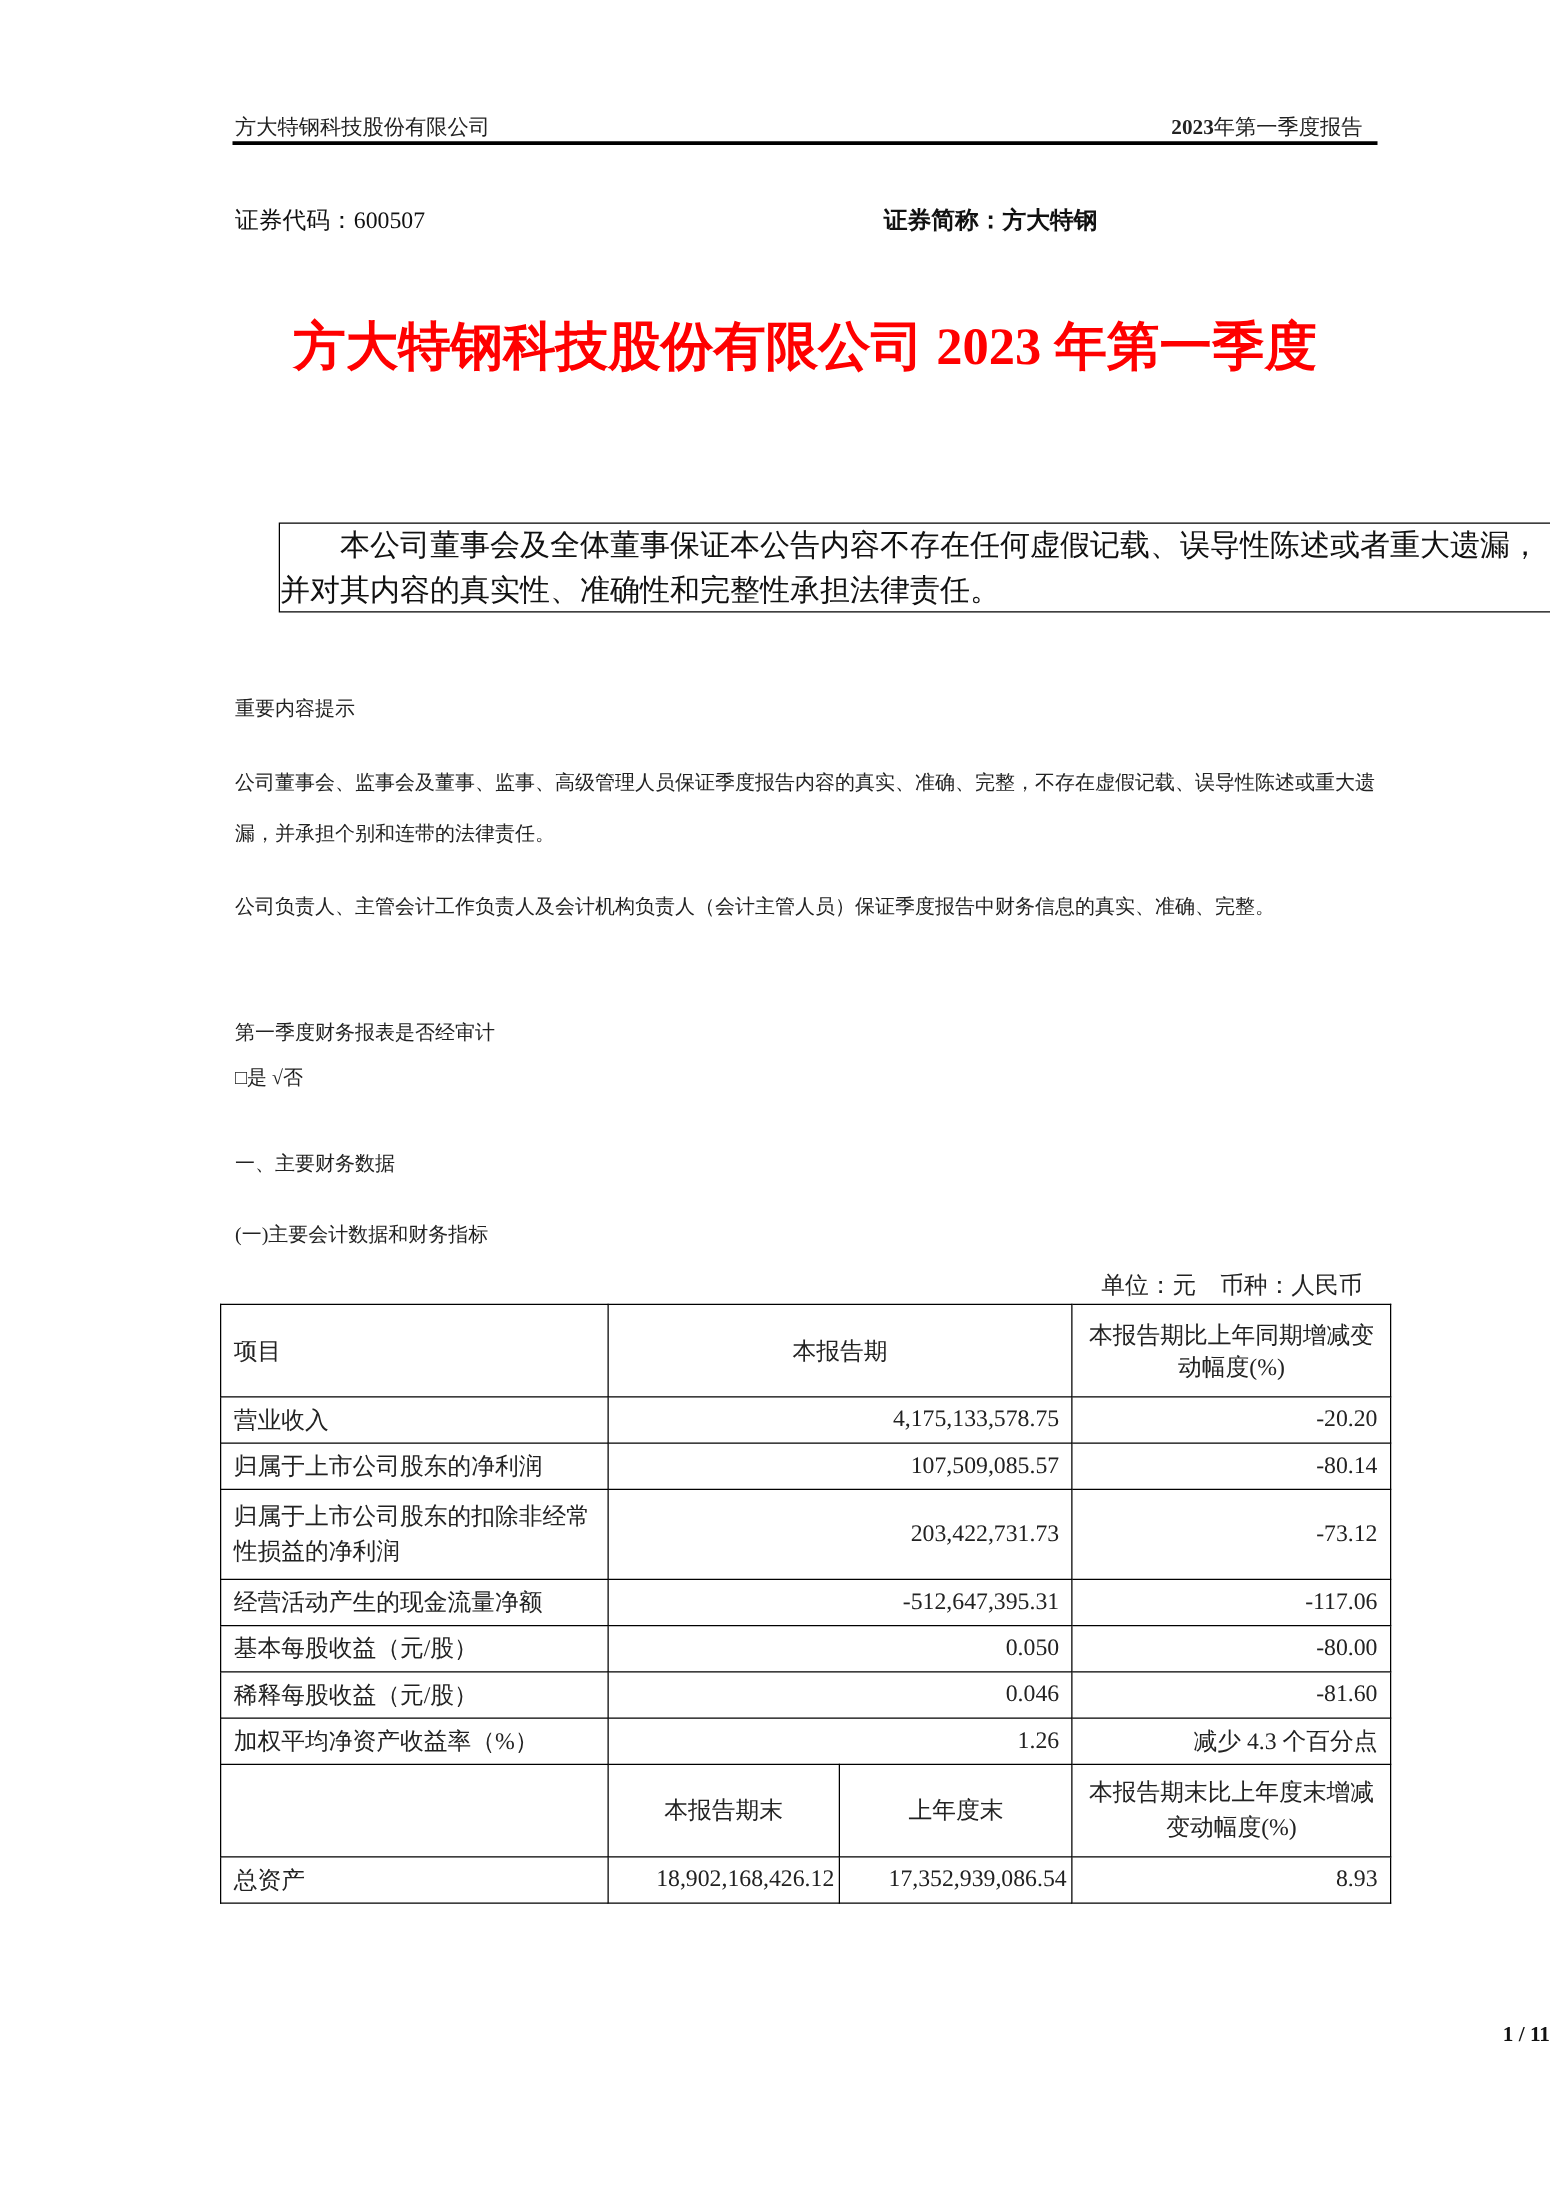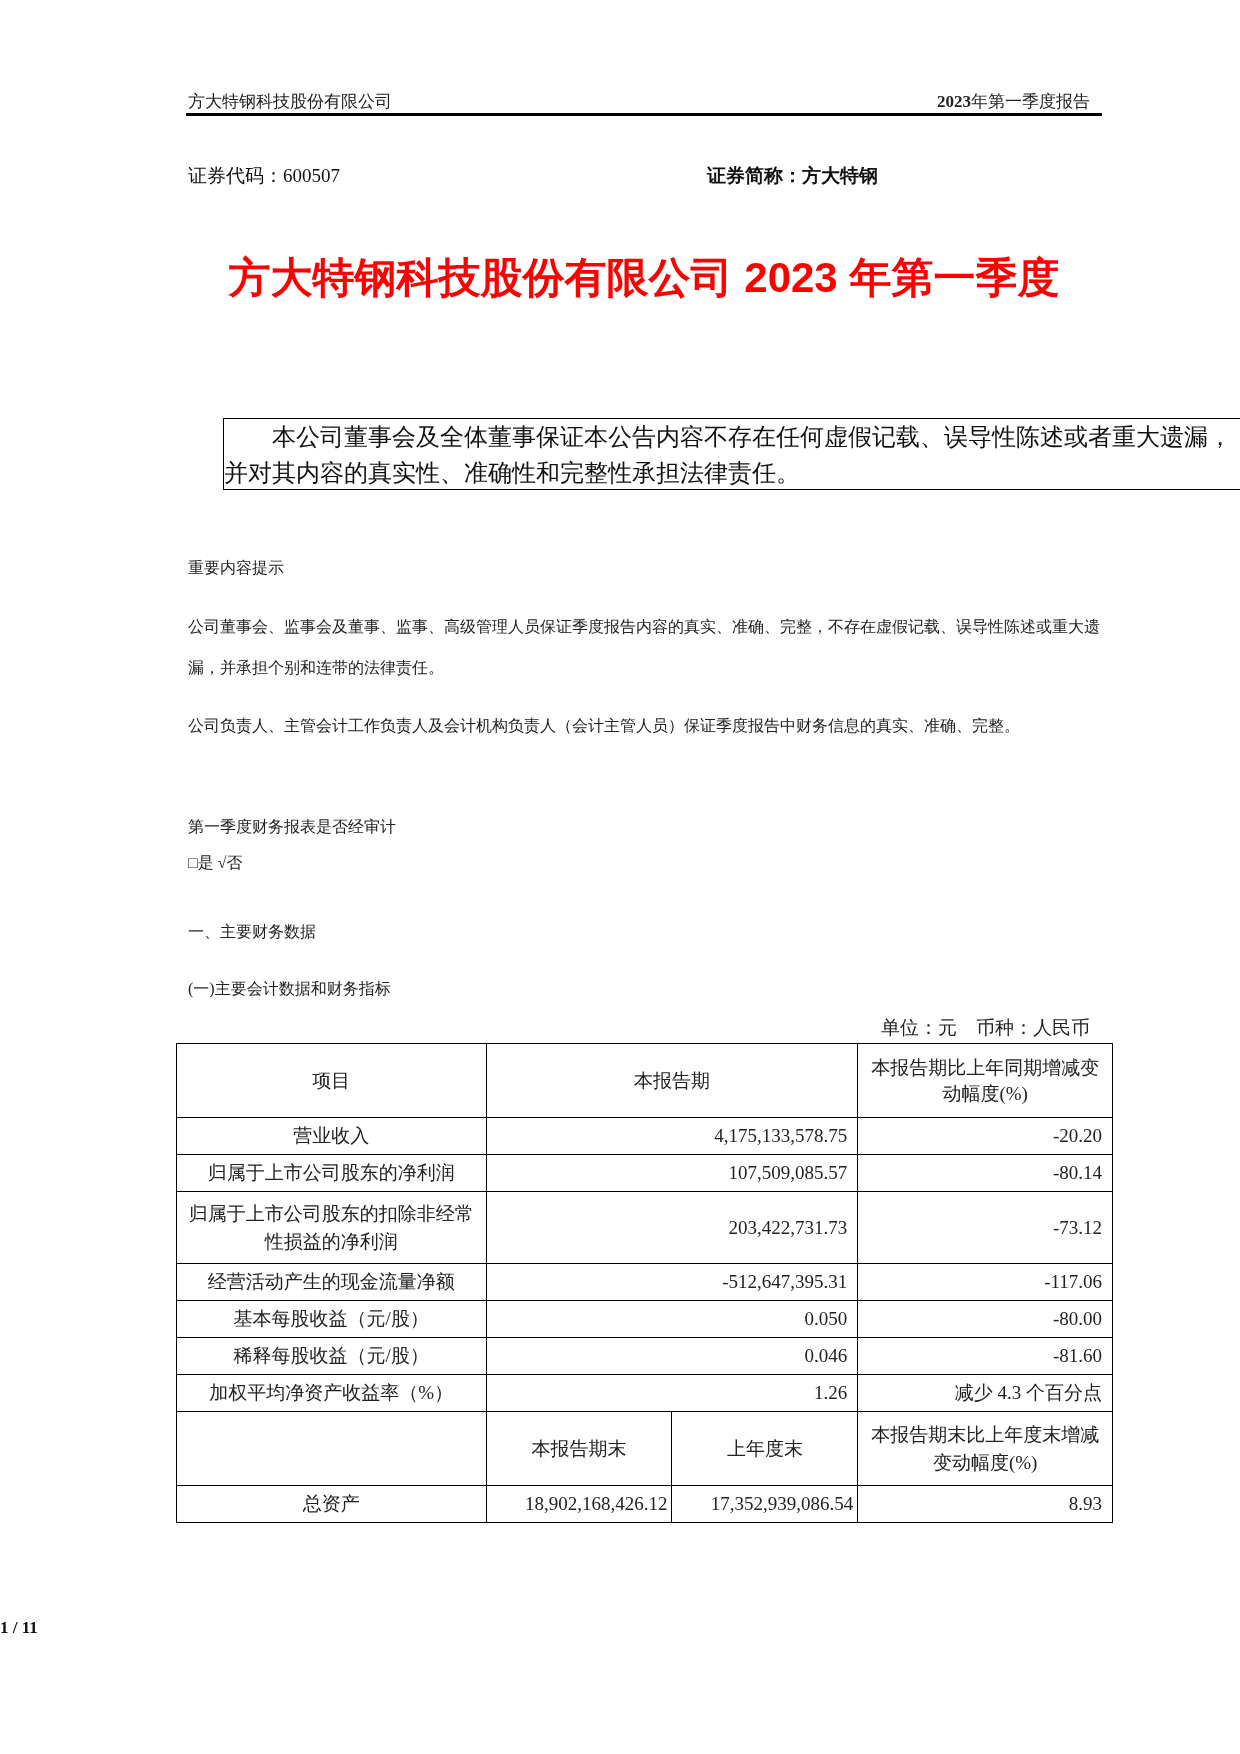--- a/index.html
+++ b/index.html
@@ -10,21 +10,21 @@
   .abs { position: absolute; }
   .hdr-left { left: 188px; top: 90px; font-size: 17px; color: #222; }
   .hdr-right { right: 150px; top: 90px; font-size: 17px; color: #222; }
   .hdr-right b { font-weight: bold; }
   .hdr-rule { left: 186px; top: 113px; width: 916px; height: 0; border-top: 3px solid #000; }
   .code-left { left: 188px; top: 163px; font-size: 19px; font-weight: normal; }
   .code-right { left: 707px; top: 163px; font-size: 19px; font-weight: bold; }
   .title {
     left: 186px; top: 248px; width: 916px; text-align: center;
     color: #ff0000; font-size: 42px; font-weight: bold; line-height: 60px;
-    font-family: Liberation Sans, sans-serif;
+    font-family: Liberation Serif, serif;
   }
   .notice {
     left: 223px; top: 418px; width: 1021px; height: 72px;
     border: 1.5px solid #000; font-size: 24px; line-height: 36px;
     box-sizing: border-box;
   }
   .notice p { margin: 0; text-indent: 48px; }
   .para { left: 188px; width: 916px; font-size: 16px; line-height: 41px; color: #222; }
   .p1 { top: 547px; }
   .p2 { top: 606px; }
@@ -34,28 +34,28 @@
   .p6 { top: 911px; }
   .p7 { top: 968px; }
   .unit { right: 150px; top: 1015px; font-size: 19px; color: #222; }
   table.fin {
     position: absolute; left: 176px; top: 1043px; width: 937px;
     border-collapse: collapse; font-size: 19px; color: #222;
   }
   table.fin td {
     border: 1.5px solid #000; padding: 0 10px; vertical-align: middle;
   }
-  .c-label { text-align: center; }
+  .c-label { text-align: left; }
   .c-num { text-align: right; }
   .c-center { text-align: center; }
   .r-head { height: 74px; }
   .r-std { height: 37px; }
   .r-tall { height: 72px; line-height: 28px; }
   .r-head2 { height: 74px; line-height: 28px; }
-  .pagenum { left: 0; width: 1240px; top: 1618px; text-align: left; font-size: 17px; font-weight: bold; }
+  .pagenum { left: 0; width: 1240px; top: 1618px; text-align: right; font-size: 17px; font-weight: bold; }
 </style>
 </head>
 <body>
 
 <div class="abs hdr-left">方大特钢科技股份有限公司</div>
 <div class="abs hdr-right"><b>2023</b><span>年第一季度报告</span></div>
 <div class="abs hdr-rule"></div>
 
 <div class="abs code-left"><span>证券代码：</span><span>600507</span></div>
 <div class="abs code-right"><span>证券简称：</span><span>方大特钢</span></div>

